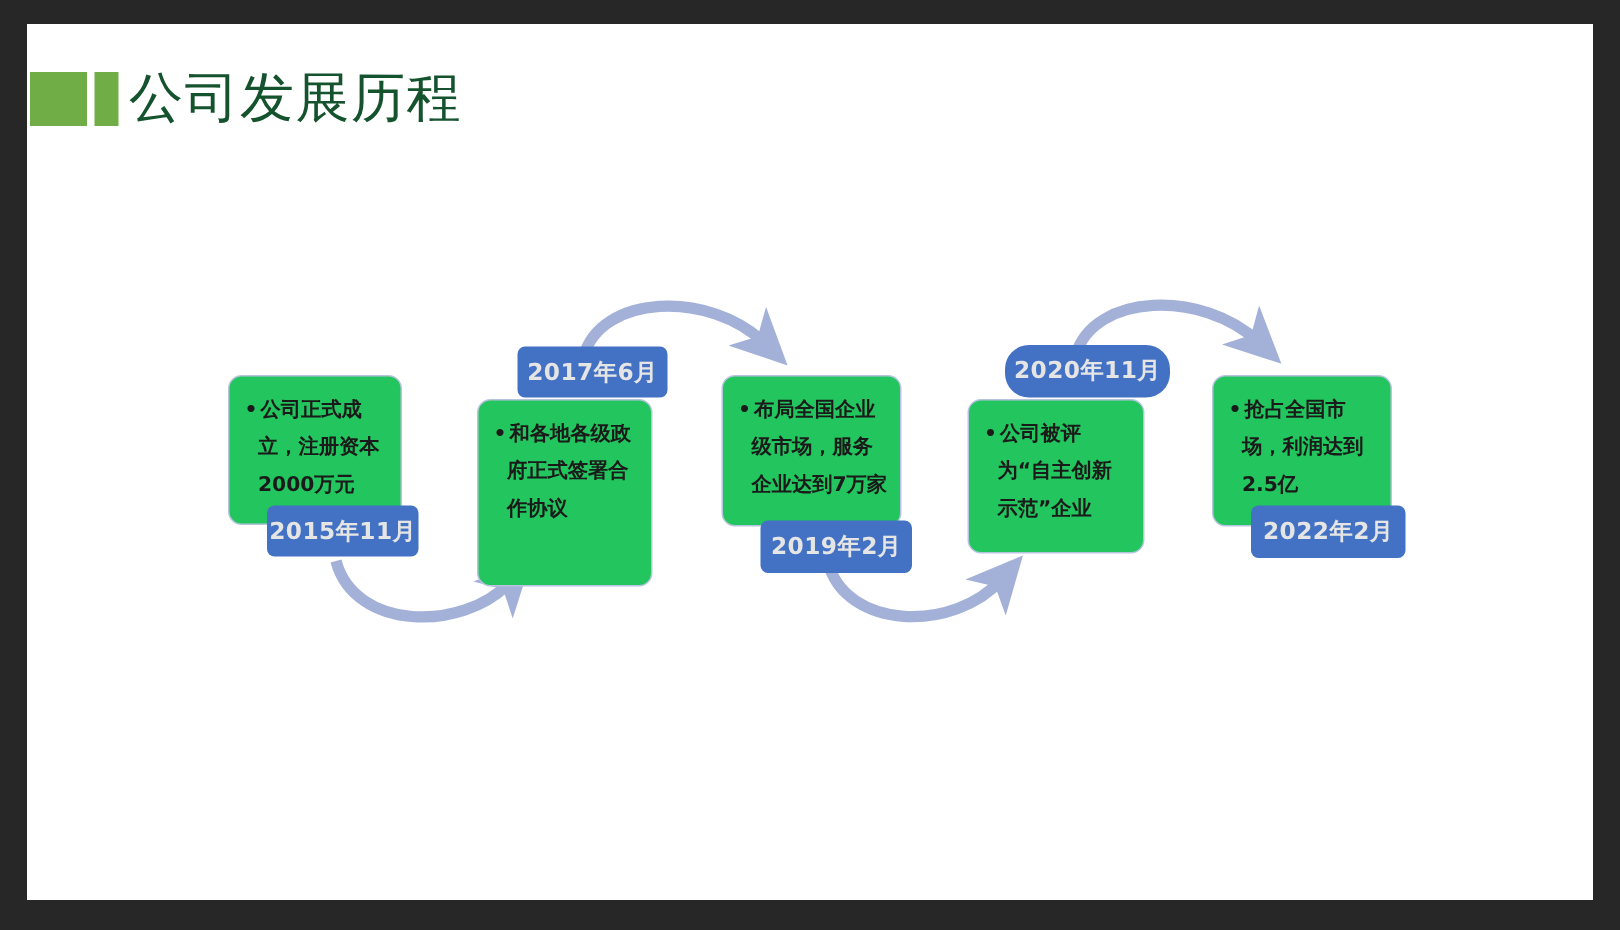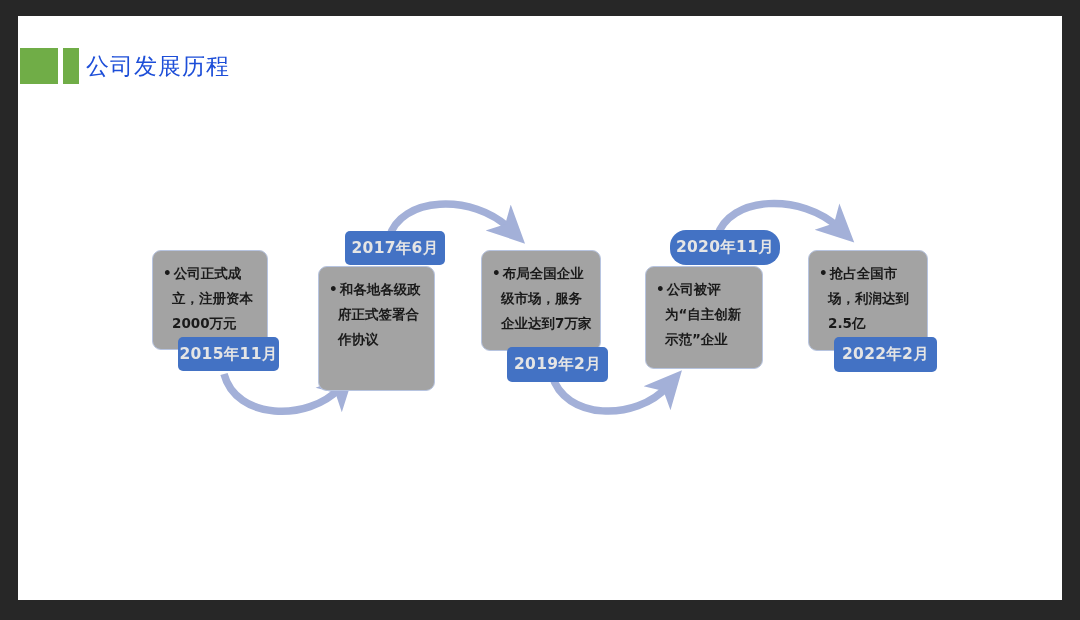--- a/index.html
+++ b/index.html
@@ -42,23 +42,23 @@
     top: 0px;
     background: #70AD47;
   }
   .title-block.wide { left: 2px;  width: 38px; height: 36px; }
   .title-block.thin { left: 45px; width: 16px; height: 36px; }
 
   #page-title {
     position: absolute;
     left: 68px;
     top: -2px;
-    font-size: 23px;
+    font-size: 36px;
     line-height: 40px;
-    color: #1d4ed8;
+    color: #14532d;
     letter-spacing: 1px;
     white-space: nowrap;
     text-align: right;
   }
 
   
   #timeline {
     position: absolute;
     left: 0;
     top: 0;
@@ -76,21 +76,21 @@
   }
 
   
   .step {
     position: absolute;
   }
   .card {
     position: absolute;
     border: 1.3px solid #b7c4e0;
     border-radius: 9px;
-    background: #a3a3a3;
+    background: #22c55e;
   }
   .card-text {
     position: absolute;
     left: 10px;
     top: 10px;
     right: 8px;
     font-size: 13.5px;
     line-height: 25px;
     color: #1a1a1a;
     font-weight: 600;

